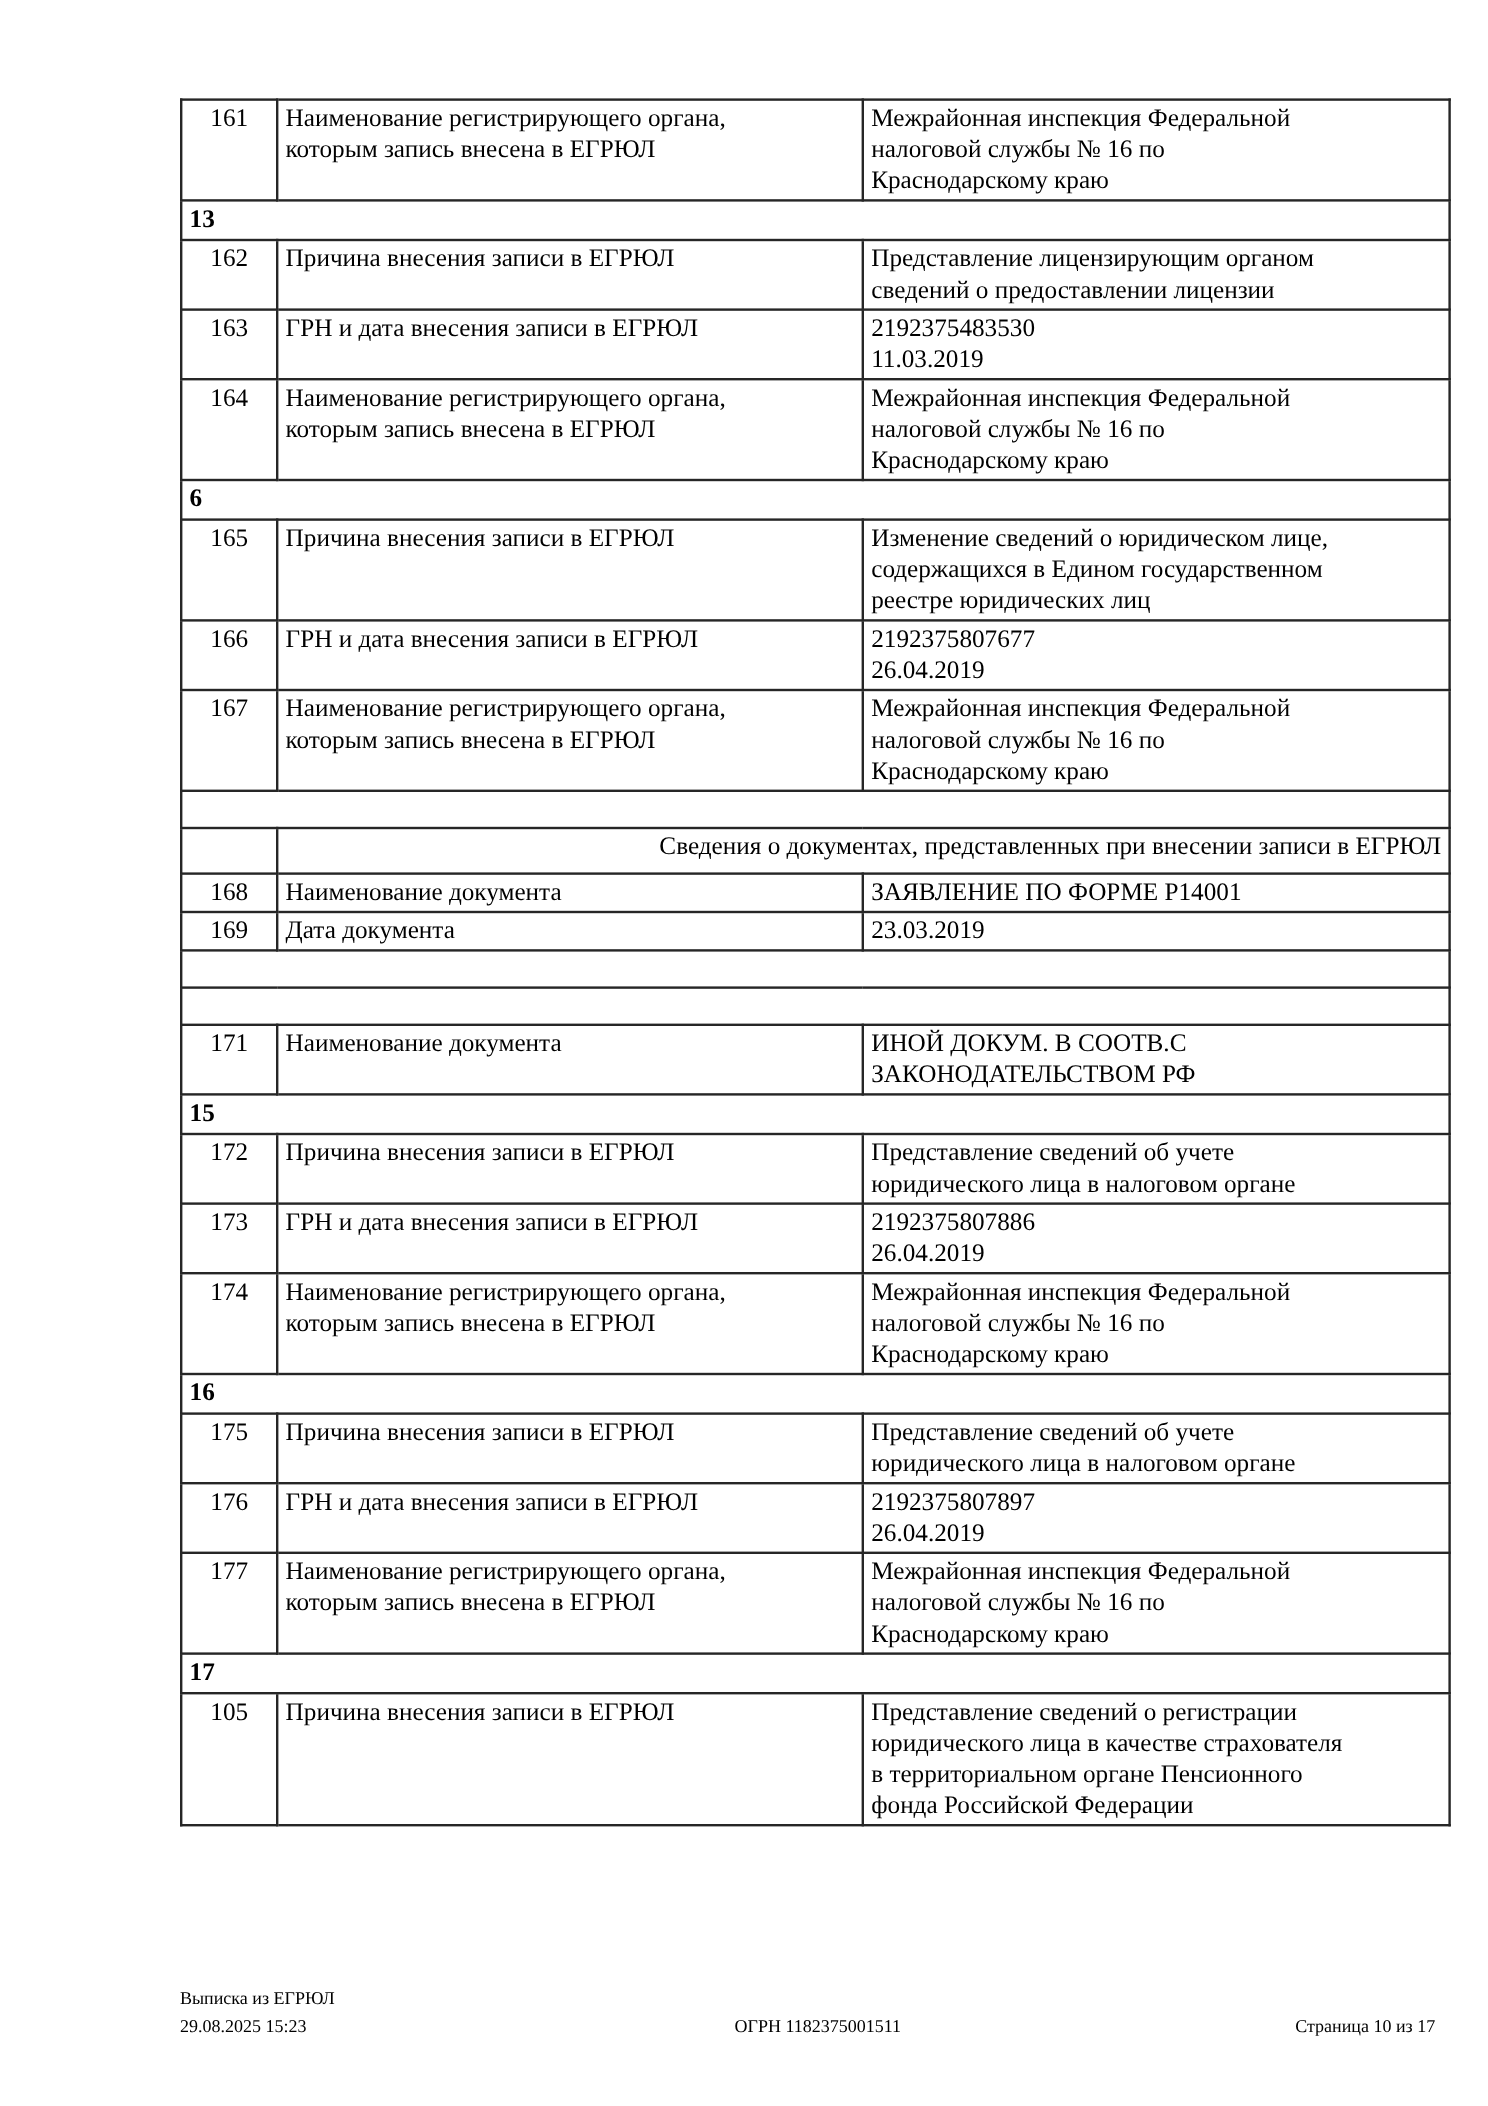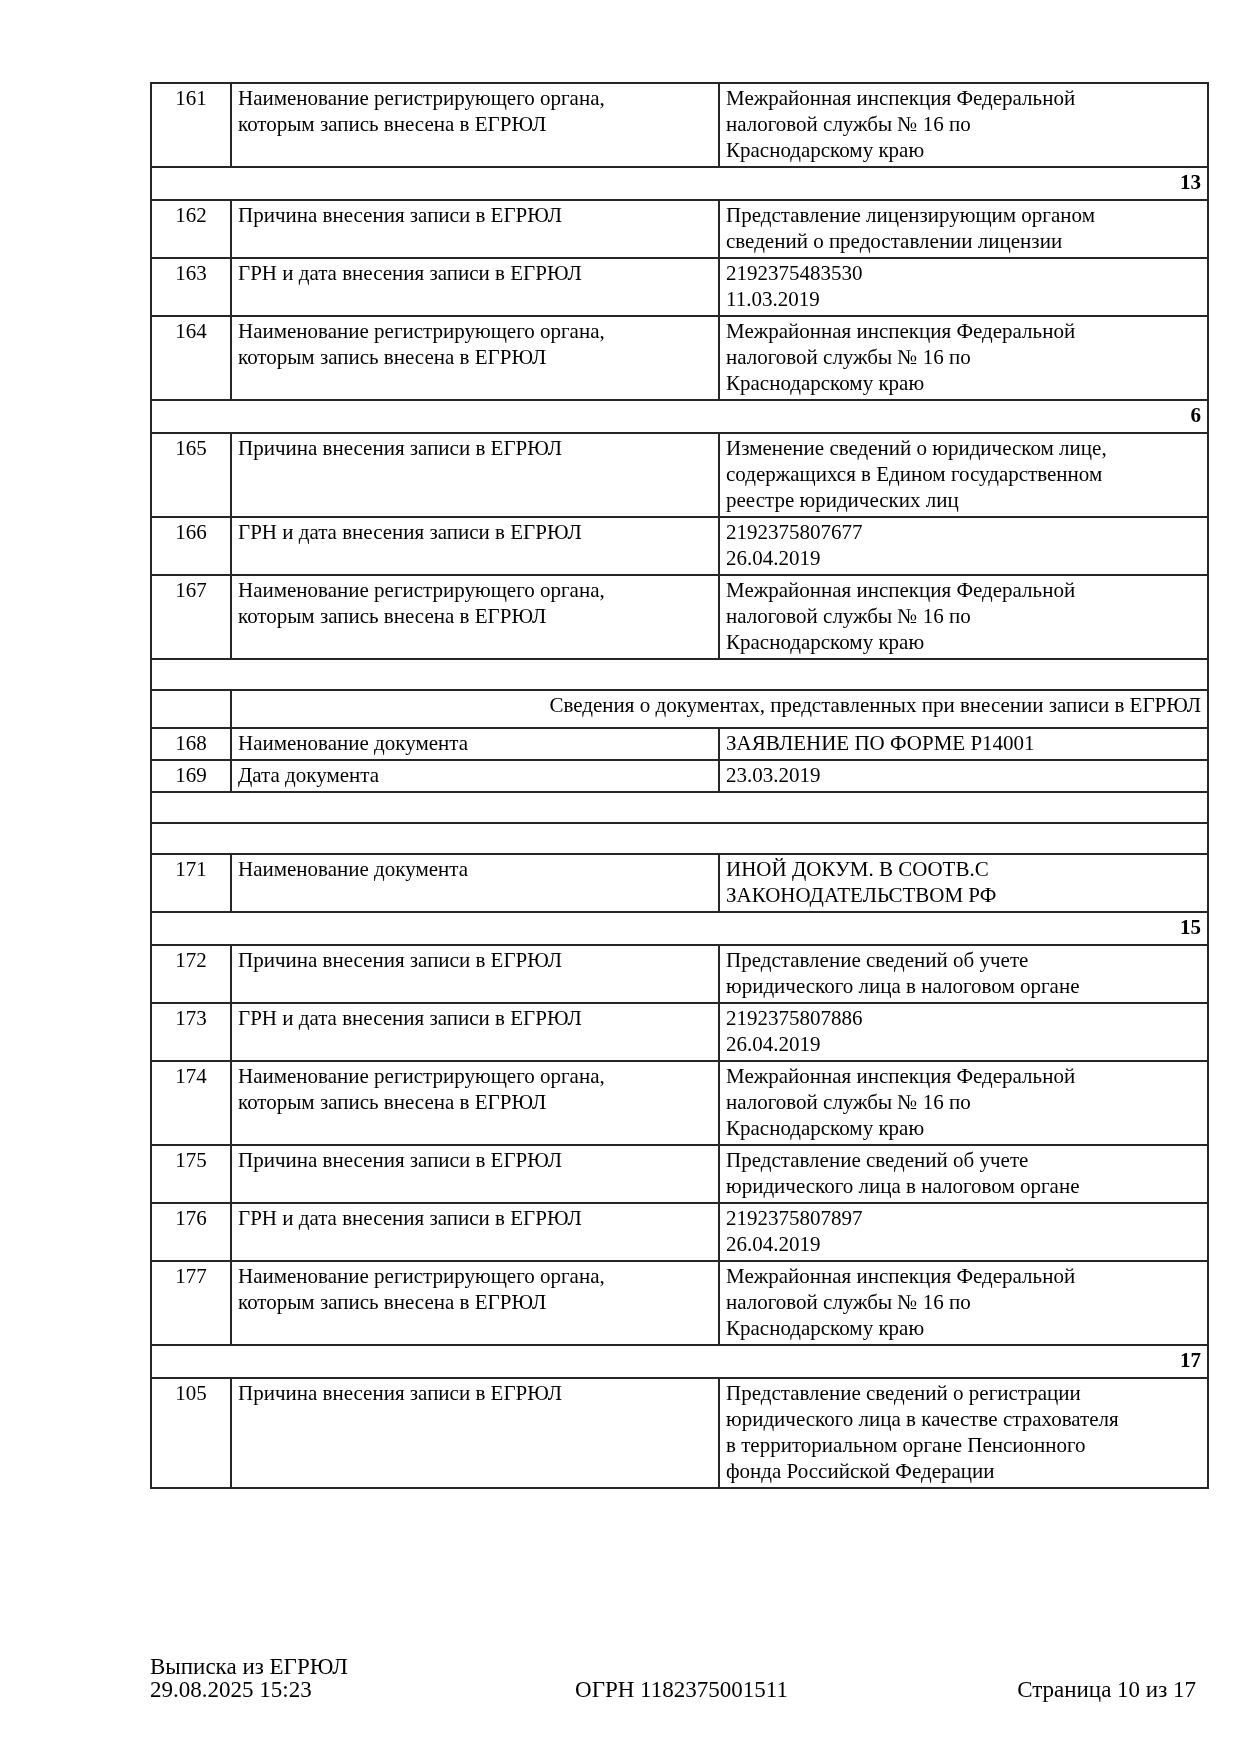--- a/index.html
+++ b/index.html
@@ -36,35 +36,35 @@
     line-height: 26px;
     white-space: pre-line;
     overflow: hidden;
   }
   td.col-num   { width: 66px;  text-align: center; padding-left: 2px; padding-right: 2px; }
   td.col-label { width: 474px; }
   td.col-value { width: 475px; }
   tr.row-data    { height: 32px; }
   tr.row-section { height: 33px; }
   tr.row-section td {
-    text-align: right;
+    text-align: left;
     font-weight: bold;
     white-space: normal;
   }
   tr.row-empty { height: 31px; }
   tr.row-empty td { padding: 0; }
   tr.row-docs { height: 38px; }
   tr.row-docs td.docs-text { white-space: normal; text-align: right; }
 
   .footer {
     position: absolute;
     left: 118px;
     top: 1655px;
     width: 1046px;
-    font-size: 23px;
+    font-size: 15px;
     line-height: 23px;
   }
   .footer-line2 {
     position: relative;
     width: 100%;
   }
   .footer-center {
     position: absolute;
     left: 17px;
     right: 0;
@@ -183,20 +183,23 @@
           <td class="col-value">2192375807886
 26.04.2019</td>
         </tr>
         <tr class="row-data">
           <td class="col-num">174</td>
           <td class="col-label">Наименование регистрирующего органа,
 которым запись внесена в ЕГРЮЛ</td>
           <td class="col-value">Межрайонная инспекция Федеральной
 налоговой службы № 16 по
 Краснодарскому краю</td>
+        </tr>
+        <tr class="row-section">
+          <td colspan="3">16</td>
         </tr>
         <tr class="row-data">
           <td class="col-num">175</td>
           <td class="col-label">Причина внесения записи в ЕГРЮЛ</td>
           <td class="col-value">Представление сведений об учете
 юридического лица в налоговом органе</td>
         </tr>
         <tr class="row-data">
           <td class="col-num">176</td>
           <td class="col-label">ГРН и дата внесения записи в ЕГРЮЛ</td>

